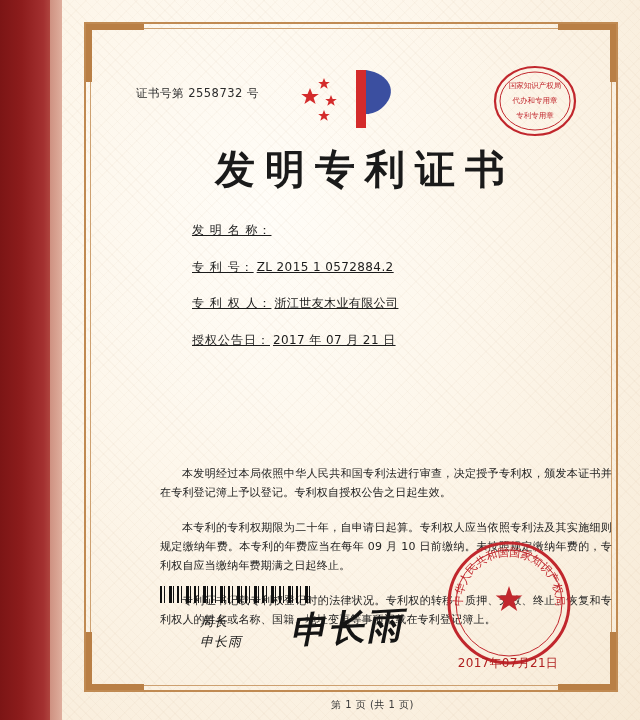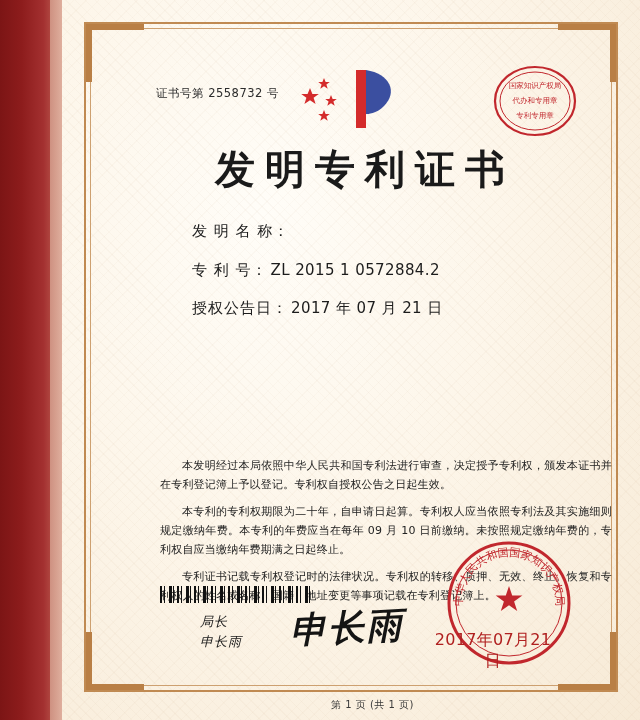--- a/index.html
+++ b/index.html
@@ -80,21 +80,20 @@
   .corner.br { right: 24px; bottom: 30px; border-right-width: 6px; border-bottom-width: 6px; }
 
   
   .cert-no {
     position: absolute;
     left: 74px; top: 86px;
     font-family: "DejaVu Sans", sans-serif;
     font-size: 11.5px;
     color: #2b2b2b;
     letter-spacing: .5px;
-    margin-left: 20px;
   }
 
   .logo {
     position: absolute;
     left: 236px; top: 62px;
     width: 110px; height: 70px;
   }
 
   .seal-top {
     position: absolute;
@@ -117,22 +116,23 @@
   
   .fields {
     position: absolute;
     left: 130px; top: 222px;
     width: 430px;
   }
   .field-row {
     display: flex;
     align-items: baseline;
     margin-bottom: 19.5px;
-    font-size: 15px;
+    font-size: 12px;
     color: #1c1c1c;
+    text-decoration: underline;
   }
   .field-label {
     flex: 0 0 auto;
     white-space: nowrap;
     letter-spacing: 1px;
   }
   .field-value {
     margin-left: 3px;
     letter-spacing: .4px;
   }
@@ -141,21 +141,21 @@
   .body-text {
     position: absolute;
     left: 98px; top: 448px;
     width: 452px;
     font-size: 11px;
     line-height: 19px;
     color: #222;
     text-align: justify;
     letter-spacing: .2px;
   }
-  .body-text p { margin: 8px 0 1px 0; text-indent: 22px; }
+  .body-text p { margin: 16px 0 1px 0; text-indent: 22px; }
 
   
   .barcode {
     position: absolute;
     left: 98px; top: 586px;
     width: 150px; height: 17px;
     background:
       repeating-linear-gradient(to right,
         #111 0 2px, transparent 2px 4px,
         #111 4px 5px, transparent 5px 9px,
@@ -186,24 +186,24 @@
   }
 
   
   .seal-bottom {
     position: absolute;
     right: 66px; bottom: 52px;
     width: 130px; height: 130px;
   }
   .seal-date {
     position: absolute;
-    right: 83px; bottom: 48px;
+    right: 68px; bottom: 48px;
     width: 128px;
     text-align: center;
-    font-size: 16px;
+    font-size: 12px;
     color: #b02020;
     letter-spacing: .3px;
   }
 
   .footer {
     position: absolute;
     left: 0; right: 0; bottom: 8px;
     text-align: center;
     font-size: 10px;
     color: #3a3a3a;
@@ -255,20 +255,24 @@
 
     <div class="fields">
       <div class="field-row">
         <span class="field-label">发 明 名 称：</span>
       </div>
       <div class="field-row">
         <span class="field-label">专 利 号：</span>
         <span class="field-value">ZL 2015 1 0572884.2</span>
       </div>
       <div class="field-row">
+        <span class="field-label">专 利 权 人：</span>
+        <span class="field-value">浙江世友木业有限公司</span>
+      </div>
+      <div class="field-row">
         <span class="field-label">授权公告日：</span>
         <span class="field-value">2017 年 07 月 21 日</span>
       </div>
     </div>
 
     <div class="body-text">
       <p>本发明经过本局依照中华人民共和国专利法进行审查，决定授予专利权，颁发本证书并在专利登记簿上予以登记。专利权自授权公告之日起生效。</p>
       <p>本专利的专利权期限为二十年，自申请日起算。专利权人应当依照专利法及其实施细则规定缴纳年费。本专利的年费应当在每年 09 月 10 日前缴纳。未按照规定缴纳年费的，专利权自应当缴纳年费期满之日起终止。</p>
       <p>专利证书记载专利权登记时的法律状况。专利权的转移、质押、无效、终止、恢复和专利权人的姓名或名称、国籍、地址变更等事项记载在专利登记簿上。</p>
     </div>

